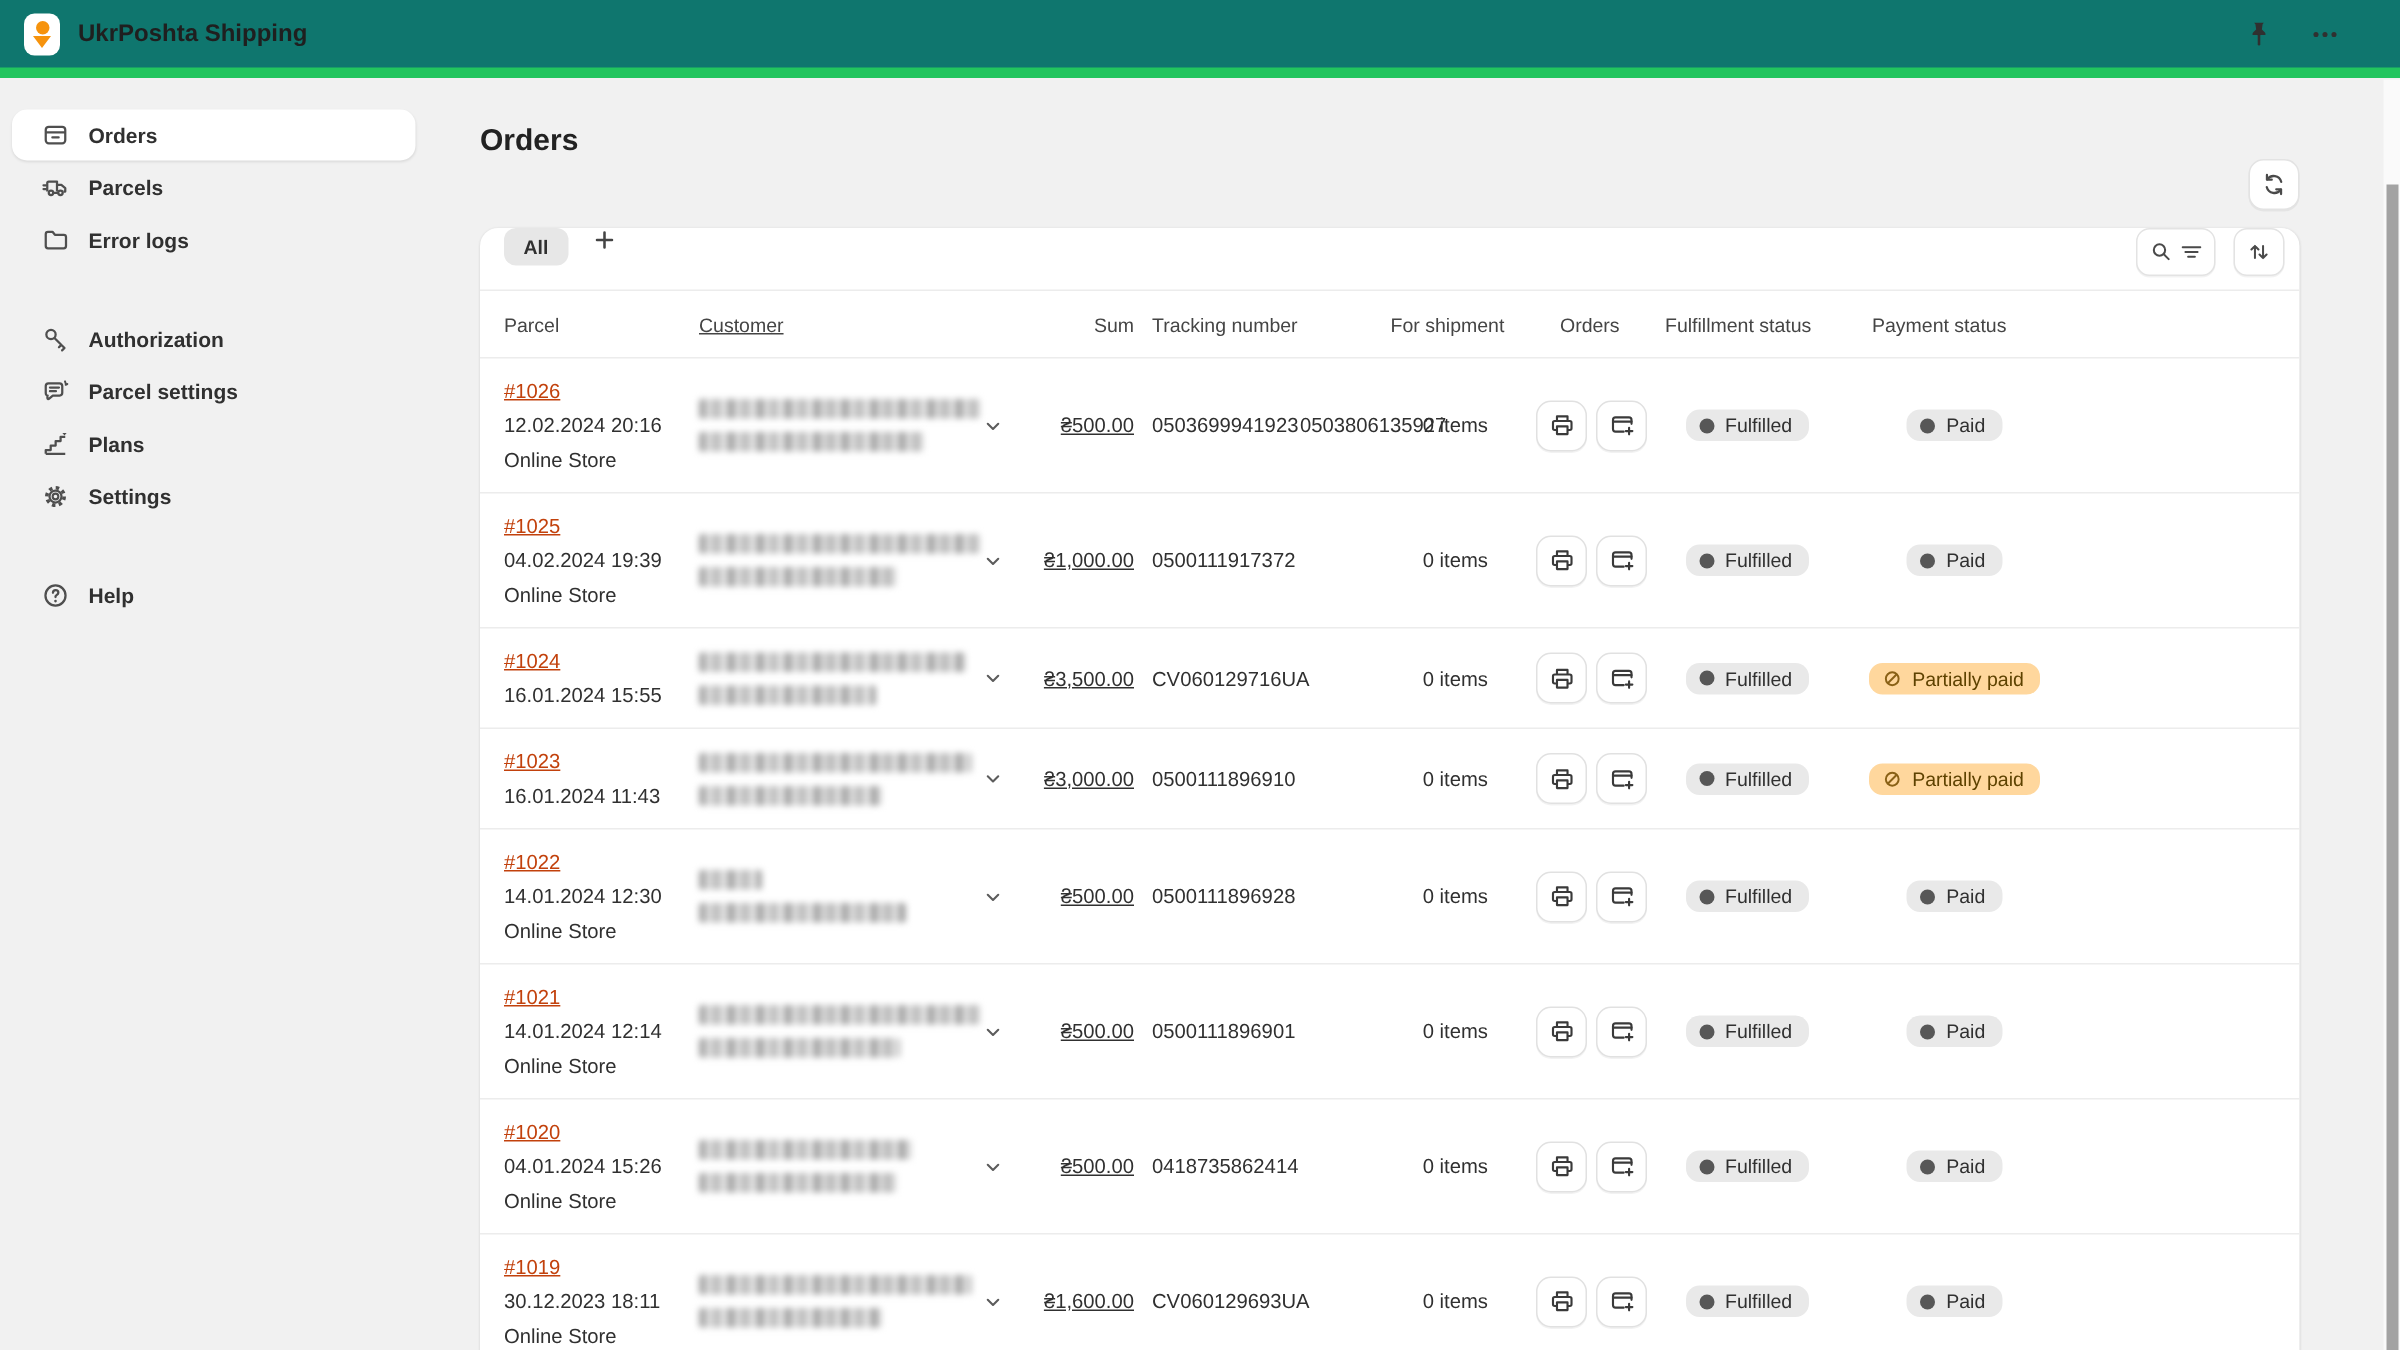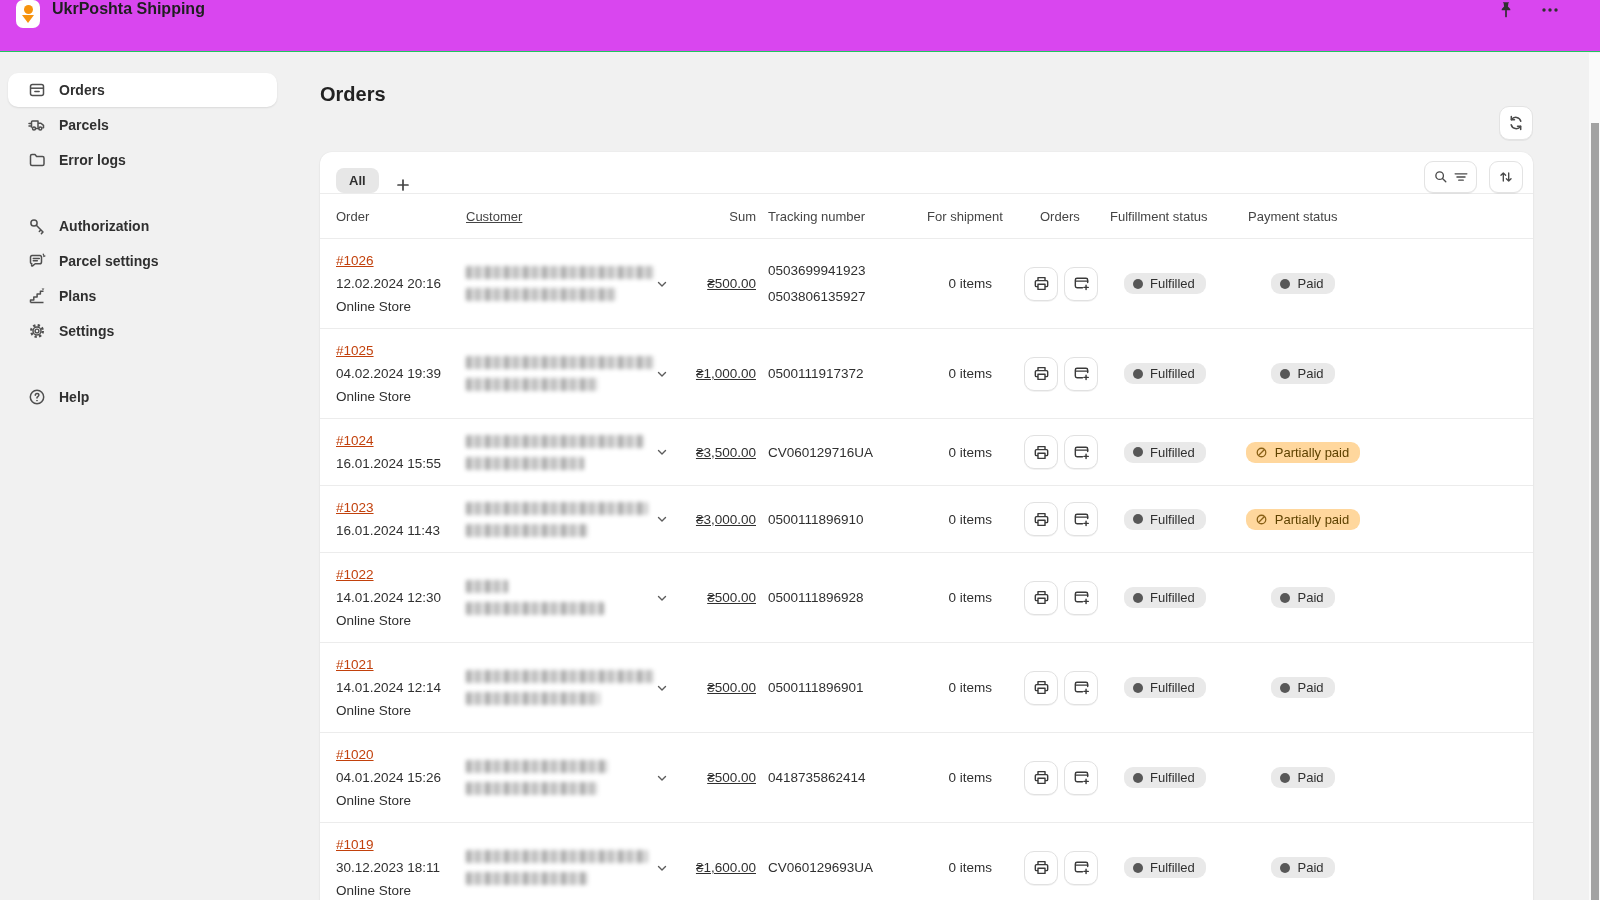--- a/index.html
+++ b/index.html
@@ -6,22 +6,22 @@
   html,body { margin:0; padding:0; }
   body {
     width:1600px; height:900px; overflow:hidden;
     background:#f1f1f1; color:#303030;
     font-family:"Liberation Sans","DejaVu Sans",sans-serif;
     font-size:14px;
   }
   
   .topbar {
     position:absolute; top:0; left:0; right:0; height:52px;
-    display:flex; align-items:flex-start; padding:0 16px;
-    background:#d946ef; border-bottom:1px solid #22c55e; z-index:10;
+    display:flex; align-items:center; padding:0 16px;
+    background:#0f766e; border-bottom:7px solid #22c55e; z-index:10;
   }
   .logo {
     width:24px; height:28px; background:#fff; border-radius:7px;
     display:flex; flex-direction:column; align-items:center; justify-content:center; gap:1px;
   }
   .logo .dot { width:9px; height:9px; border-radius:50%; background:#F6930D; }
   .logo .tri { width:0; height:0; border-left:6px solid transparent; border-right:6px solid transparent; border-top:8px solid #F6930D; }
   .app-title { margin-left:12px; font-size:16px; font-weight:700; color:#1f1f1f; }
   .topbar-right { margin-left:auto; display:flex; align-items:center; gap:24px; padding-right:24px; }
   .tb-icon { color:#303030; display:flex; cursor:pointer; }
@@ -46,21 +46,21 @@
     width:34px; height:34px; background:#fff; border:1px solid #e3e3e3; border-radius:10px;
     display:flex; align-items:center; justify-content:center; cursor:pointer; color:#4a4a4a;
     box-shadow:0 1px 0 rgba(0,0,0,.05);
   }
   .card {
     width:1213px; margin-top:12px; background:#fff; border-radius:12px;
     box-shadow:0 1px 2px rgba(0,0,0,.08), 0 0 2px rgba(0,0,0,.06);
     overflow:hidden;
   }
   
-  .tabs-row { display:flex; align-items:flex-end; height:42px; padding:0 10px; border-bottom:1px solid #ececec; }
+  .tabs-row { display:flex; align-items:flex-start; height:42px; padding:0 10px; border-bottom:1px solid #ececec; }
   .tab-pill {
     background:#e7e7e7; border-radius:8px; padding:5px 13px; font-size:13px; font-weight:600;
     color:#303030; margin-left:6px; cursor:pointer;
   }
   .add-tab { margin-left:16px; color:#444; cursor:pointer; display:flex; }
   .tabs-controls { margin-left:auto; display:flex; gap:12px; align-items:center; }
   .ctl-btn {
     height:32px; background:#fff; border:1px solid #e3e3e3; border-radius:9px;
     display:flex; align-items:center; justify-content:center; gap:2px; cursor:pointer; color:#4a4a4a;
     box-shadow:0 1px 0 rgba(0,0,0,.05);
@@ -85,21 +85,21 @@
 
   .row { display:flex; align-items:center; padding:10px 16px; border-top:1px solid #ececec; }
   .row:first-child { border-top:none; }
   .order-cell { font-size:13.5px; line-height:23px; }
   .order-link { color:#c2410c; text-decoration:underline; cursor:pointer; display:inline-block; }
   .cust-cell { display:flex; flex-direction:column; gap:9px; padding-right:26px; }
   .blur-line { height:13px; border-radius:2px; filter:blur(2.3px);
     background:repeating-linear-gradient(90deg,#a8a8a8 0 5px,#dedede 5px 9px,#bfbfbf 9px 15px,#e8e8e8 15px 19px); }
   .cust-chevron { position:absolute; right:4px; top:50%; margin-top:-8px; color:#5c5c5c; cursor:pointer; display:flex; }
   .sum-cell { font-size:13.5px;text-decoration:underline; }
-  .trk-cell { font-size:13.5px; display:flex; flex-direction:column; gap:11px; }
+  .trk-cell { font-size:13.5px; display:flex; flex-direction:row; gap:1px; }
   .ship-cell { font-size:13.5px; text-align:right; padding-right:18px; }
   .parcel-cell { display:flex; gap:6px; padding-left:14px; }
   .mini-btn {
     width:34px; height:34px; background:#fff; border:1px solid #e1e1e1; border-radius:10px;
     display:flex; align-items:center; justify-content:center; cursor:pointer; color:#3a3a3a;
     box-shadow:0 1px 0 rgba(0,0,0,.05);
   }
   .fulfill-cell { padding-left:16px; }
   .pay-cell { display:flex; justify-content:center; width:130px; }
   .badge {
@@ -263,21 +263,21 @@
         <div class="ctl-btn ctl-sort">
           <svg width="18" height="18" viewBox="0 0 20 20" fill="none" stroke="currentColor" stroke-width="1.5" stroke-linecap="round" stroke-linejoin="round">
             <path d="M7 14.5V5.5M7 5.5L4.4 8.1M7 5.5l2.6 2.6"></path>
             <path d="M13 5.5v9M13 14.5l-2.6-2.6M13 14.5l2.6-2.6"></path>
           </svg>
         </div>
       </div>
     </div>
 
     <div class="thead">
-      <div class="col-order">Order</div>
+      <div class="col-order">Parcel</div>
       <div class="col-customer">Customer</div>
       <div class="col-sum">Sum</div>
       <div class="col-gapc"></div>
       <div class="col-tracking">Tracking number</div>
       <div class="col-ship">For shipment</div>
       <div class="col-parcel">Orders</div>
       <div class="col-fulfill">Fulfillment status</div>
       <div class="col-pay">Payment status</div>
     </div>
 

